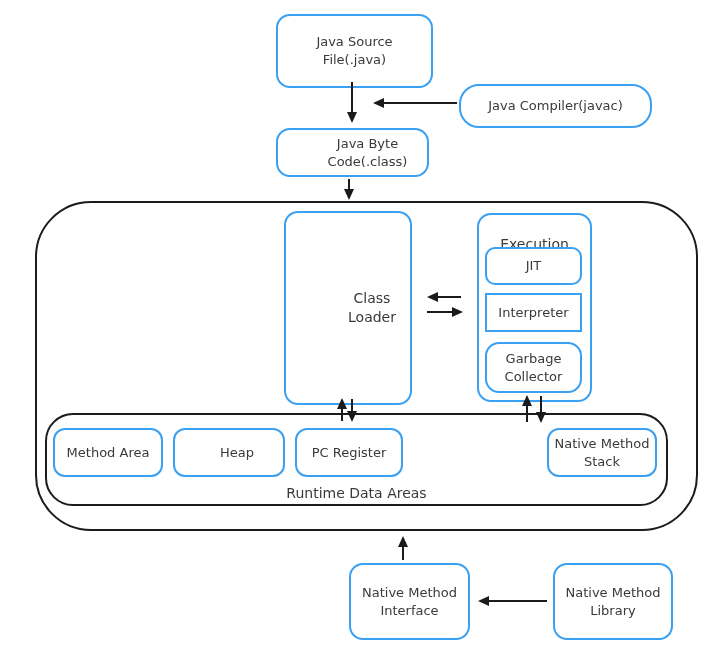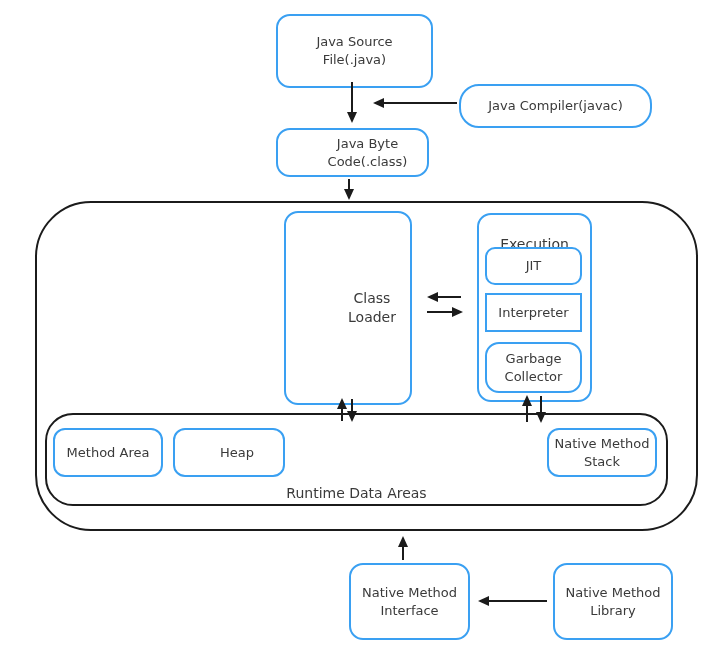--- a/index.html
+++ b/index.html
@@ -51,20 +51,21 @@
 Code(.class)</div>
 
   <div class="node big" style="left:284px;top:211px;width:128px;height:194px;border-radius:14px;">Class Loader</div>
   <div class="node" style="left:485px;top:247px;width:97px;height:38px;border-radius:10px;">JIT</div>
   <div class="node" style="left:485px;top:293px;width:97px;height:39px;border-radius:0;">Interpreter</div>
   <div class="node" style="left:485px;top:342px;width:97px;height:51px;border-radius:14px;">Garbage
 Collector</div>
 
   <div class="node" style="left:53px;top:428px;width:110px;height:49px;">Method Area</div>
   <div class="node" style="left:173px;top:428px;width:112px;height:49px;padding-left:16px;">Heap</div>
+  <div class="node" style="left:295px;top:428px;width:108px;height:49px;">PC Register</div>
   <div class="node" style="left:547px;top:428px;width:110px;height:49px;">Native Method
 Stack</div>
 
   <div class="node" style="left:349px;top:563px;width:121px;height:77px;border-radius:14px;">Native Method
 Interface</div>
   <div class="node" style="left:553px;top:563px;width:120px;height:77px;border-radius:14px;">Native Method
 Library</div>
 
   <svg class="arrows" width="712" height="651" viewBox="0 0 712 651">
     <defs>

